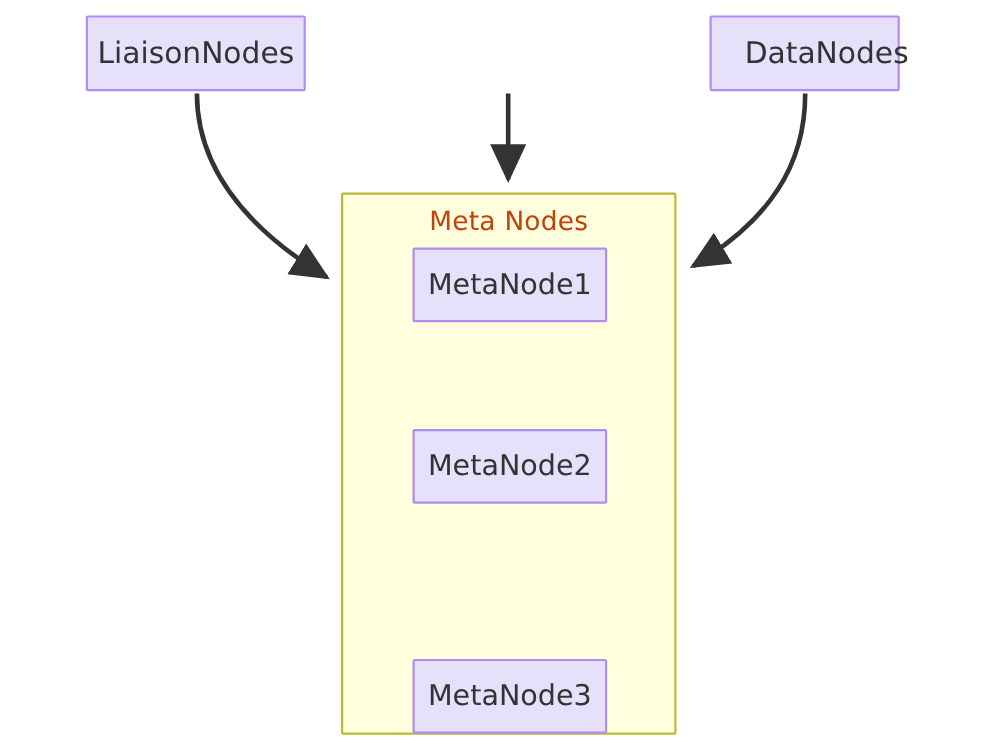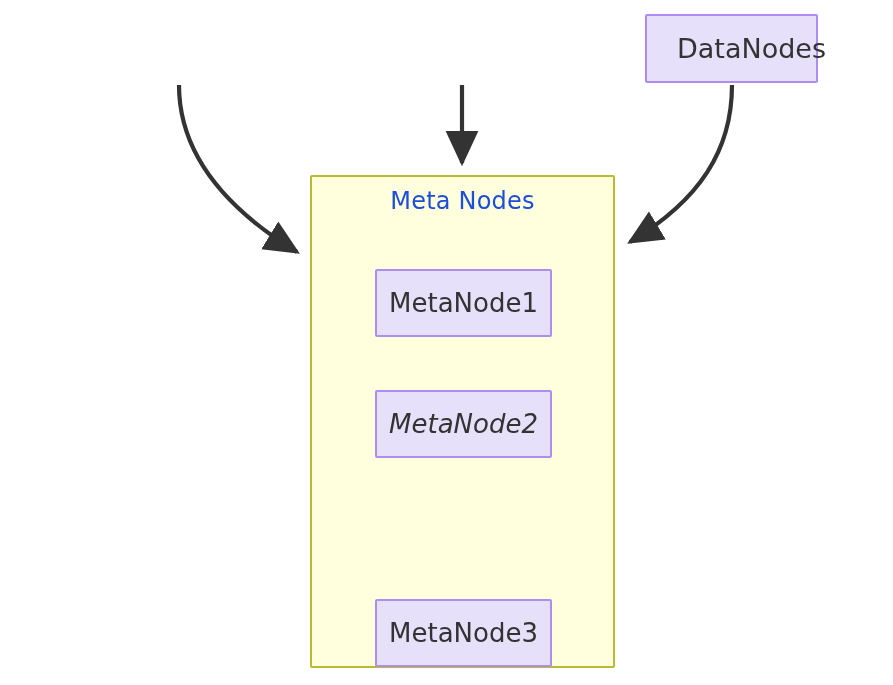--- a/index.html
+++ b/index.html
@@ -32,21 +32,21 @@
     border: 2px solid #bbbb33;
     border-radius: 2px;
   }
   .subgraph-title {
     position: absolute;
     left: 0;
     right: 0;
     top: 10px;
     text-align: center;
     font-size: 24px;
-    color: #1d4ed8;
+    color: #c2410c;
     letter-spacing: 0.2px;
   }
   .node {
     position: absolute;
     box-sizing: border-box;
     background: #e6e0fa;
     border: 2px solid #b18cf0;
     border-radius: 2px;
     display: flex;
     align-items: center;
@@ -85,31 +85,34 @@
 
     <path d="M 463,303 L 463,380" fill="none" stroke="#333333" stroke-width="4.2" marker-end="url(#arrowhead)" marker-start="url(#arrowtail)"></path>
 
     <path d="M 463,468 L 463,545" fill="none" stroke="#333333" stroke-width="4.2" marker-end="url(#arrowhead)" marker-start="url(#arrowtail)"></path>
   </svg>
 
   <div class="subgraph" style="left:310px; top:175px; width:305px; height:493px;">
     <div class="subgraph-title">Meta Nodes</div>
   </div>
 
+  <div class="node" style="left:78px; top:14px; width:200px; height:69px;">
+    <span class="node-label">LiaisonNodes</span>
+  </div>
 
 
   <div class="node" style="left:645px; top:14px; width:173px; height:69px;padding-left:40px;">
     <span class="node-label">DataNodes</span>
   </div>
 
-  <div class="node meta-node" style="left:375px; top:225px; width:177px; height:68px;margin-top:44px;">
+  <div class="node meta-node" style="left:375px; top:225px; width:177px; height:68px;">
     <span class="node-label">MetaNode1</span>
   </div>
 
-  <div class="node meta-node" style="left:375px; top:390px; width:177px; height:68px;font-style:italic;">
+  <div class="node meta-node" style="left:375px; top:390px; width:177px; height:68px;">
     <span class="node-label">MetaNode2</span>
   </div>
 
   <div class="node meta-node" style="left:375px; top:555px; width:177px; height:68px;margin-top:44px;">
     <span class="node-label">MetaNode3</span>
   </div>
 
 </div>
 
 </body></html>

